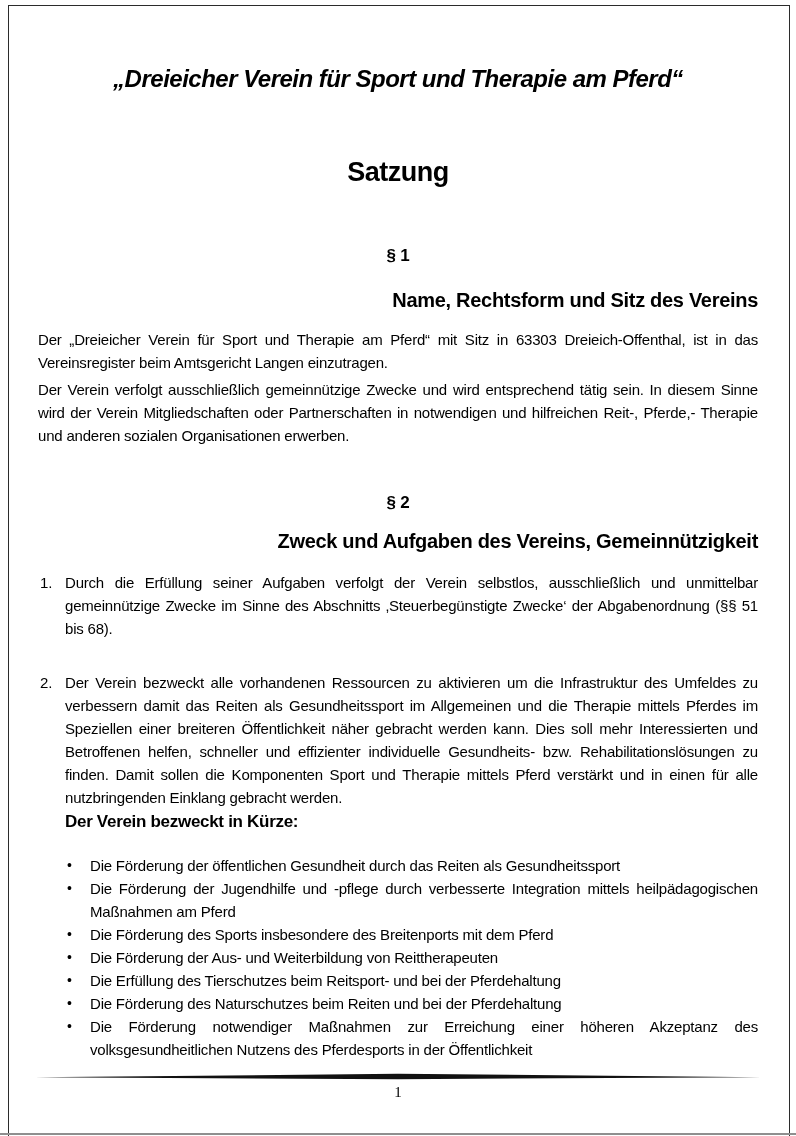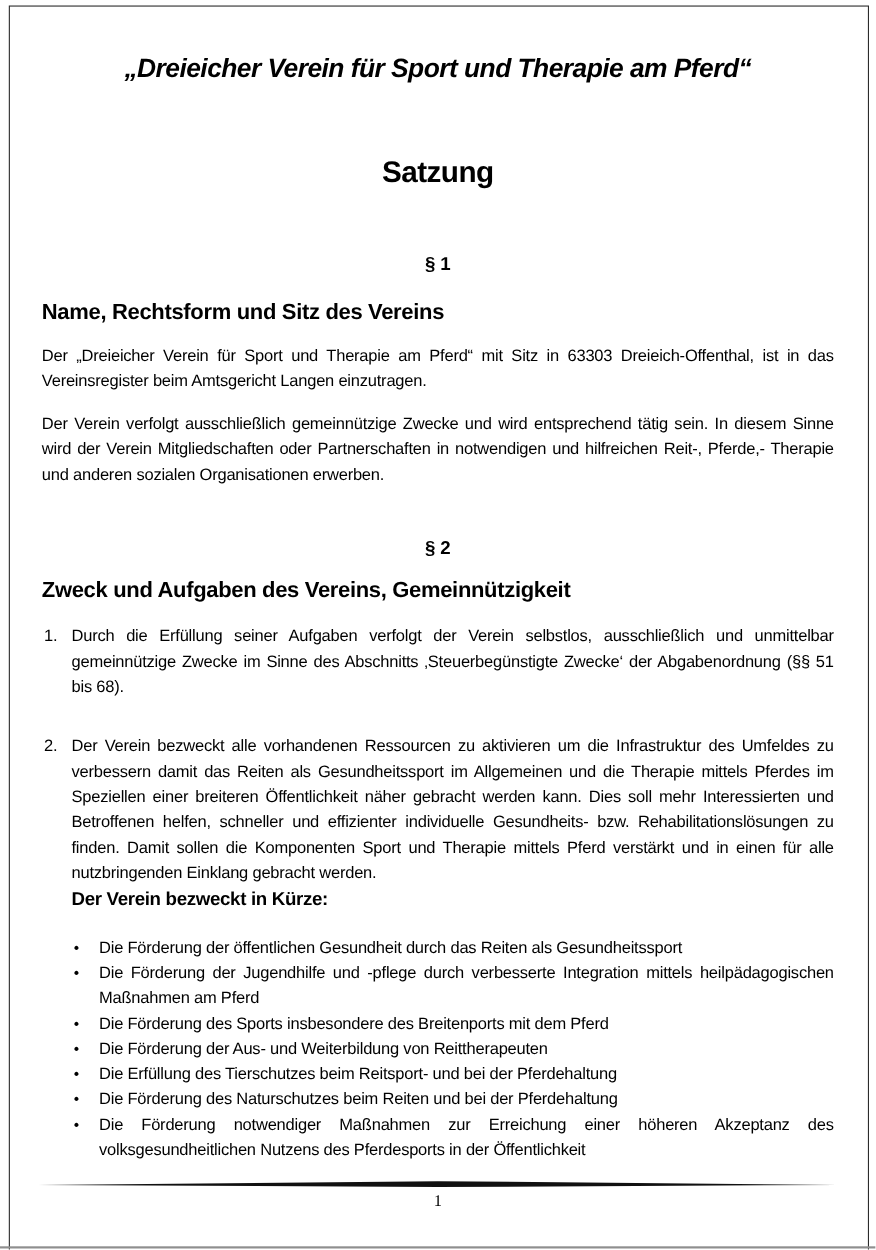--- a/index.html
+++ b/index.html
@@ -38,21 +38,21 @@
     background: #8f8f8f;
   }
   .content {
     position: absolute;
     left: 38px;
     width: 720px;
     top: 0;
     letter-spacing: -0.2px;
   }
   .title {
-    margin: 48px 0 0 0;
+    margin: 64px 0 0 0;
     font-size: 24px;
     line-height: 30px;
     font-weight: bold;
     font-style: italic;
     text-align: center;
     letter-spacing: -0.5px;
   }
   .doc-heading {
     margin: 62px auto 0 auto;
     width: max-content;
@@ -69,33 +69,33 @@
     line-height: 22px;
     font-weight: bold;
     text-align: center;
   }
   .sec-num.first { margin-top: 57px; }
   .sec-num.second { margin-top: 45px; }
   .sec-title {
     font-size: 20px;
     line-height: 25px;
     font-weight: bold;
-    text-align: left;
+    text-align: right;
     letter-spacing: -0.3px;
   }
   .sec-title.first { margin-top: 21px; }
   .sec-title.second { margin-top: 15px; }
   .para {
     margin: 0;
     font-size: 15px;
     line-height: 23px;
     text-align: justify;
   }
   .para.p1 { margin-top: 15px; }
-  .para.p2 { margin-top: 16px; }
+  .para.p2 { margin-top: 4px; }
   .num-list {
     margin: 0;
     padding: 0;
     list-style: none;
   }
   .num-item {
     position: relative;
     padding-left: 27px;
     font-size: 15px;
     line-height: 23px;

